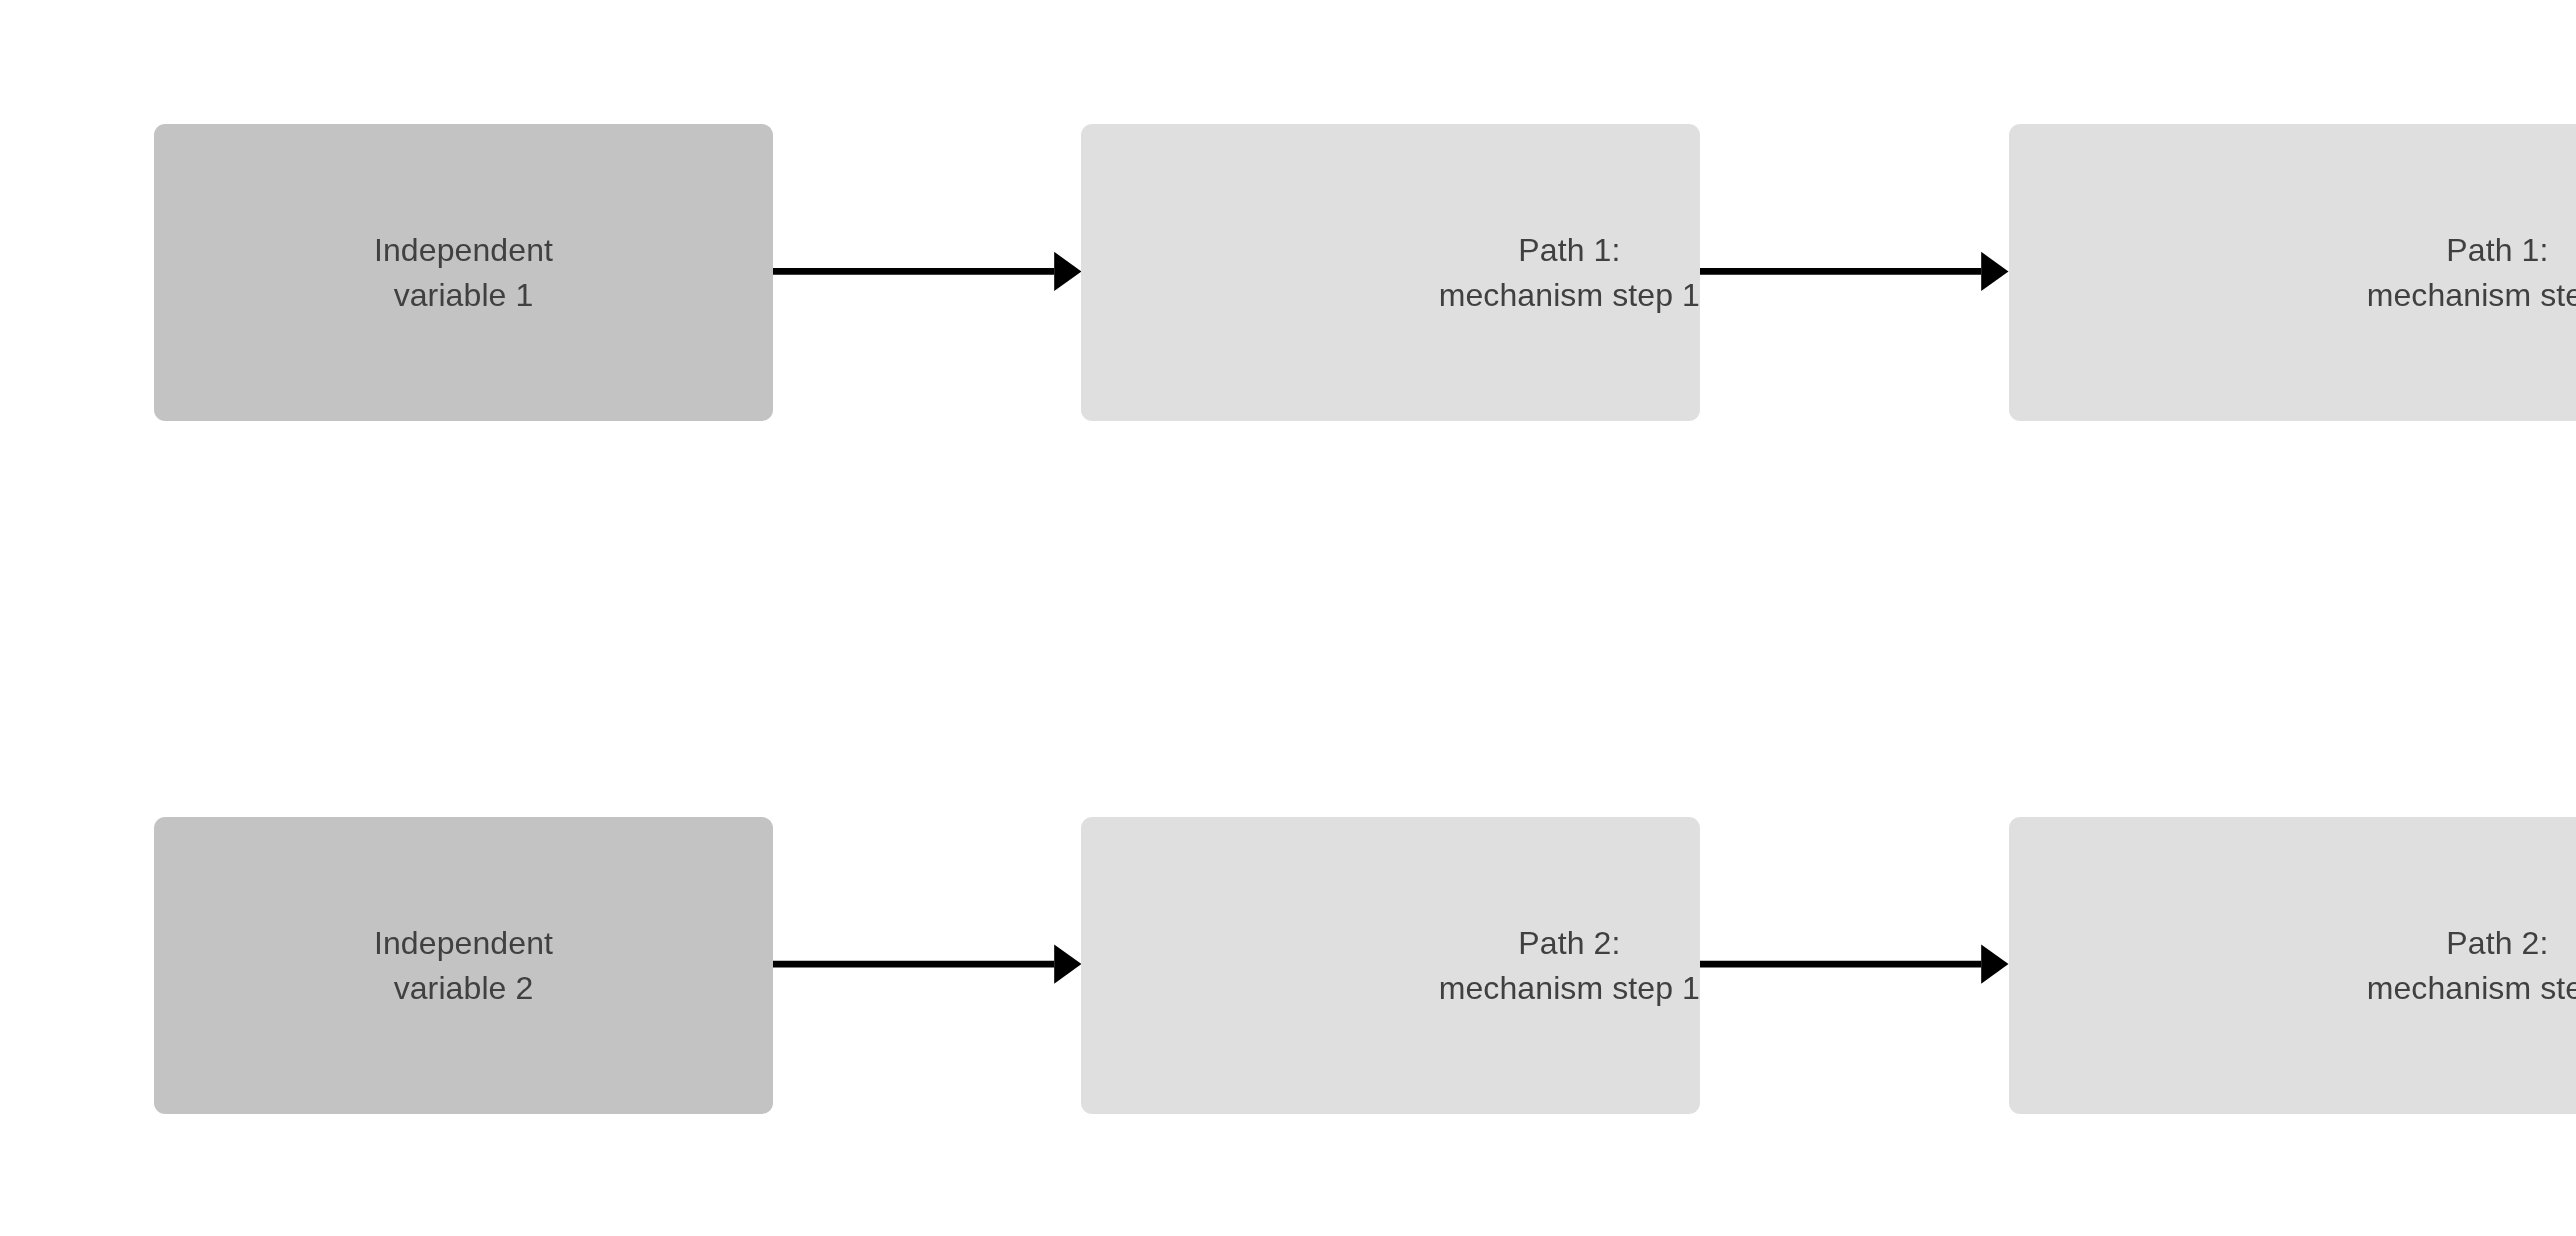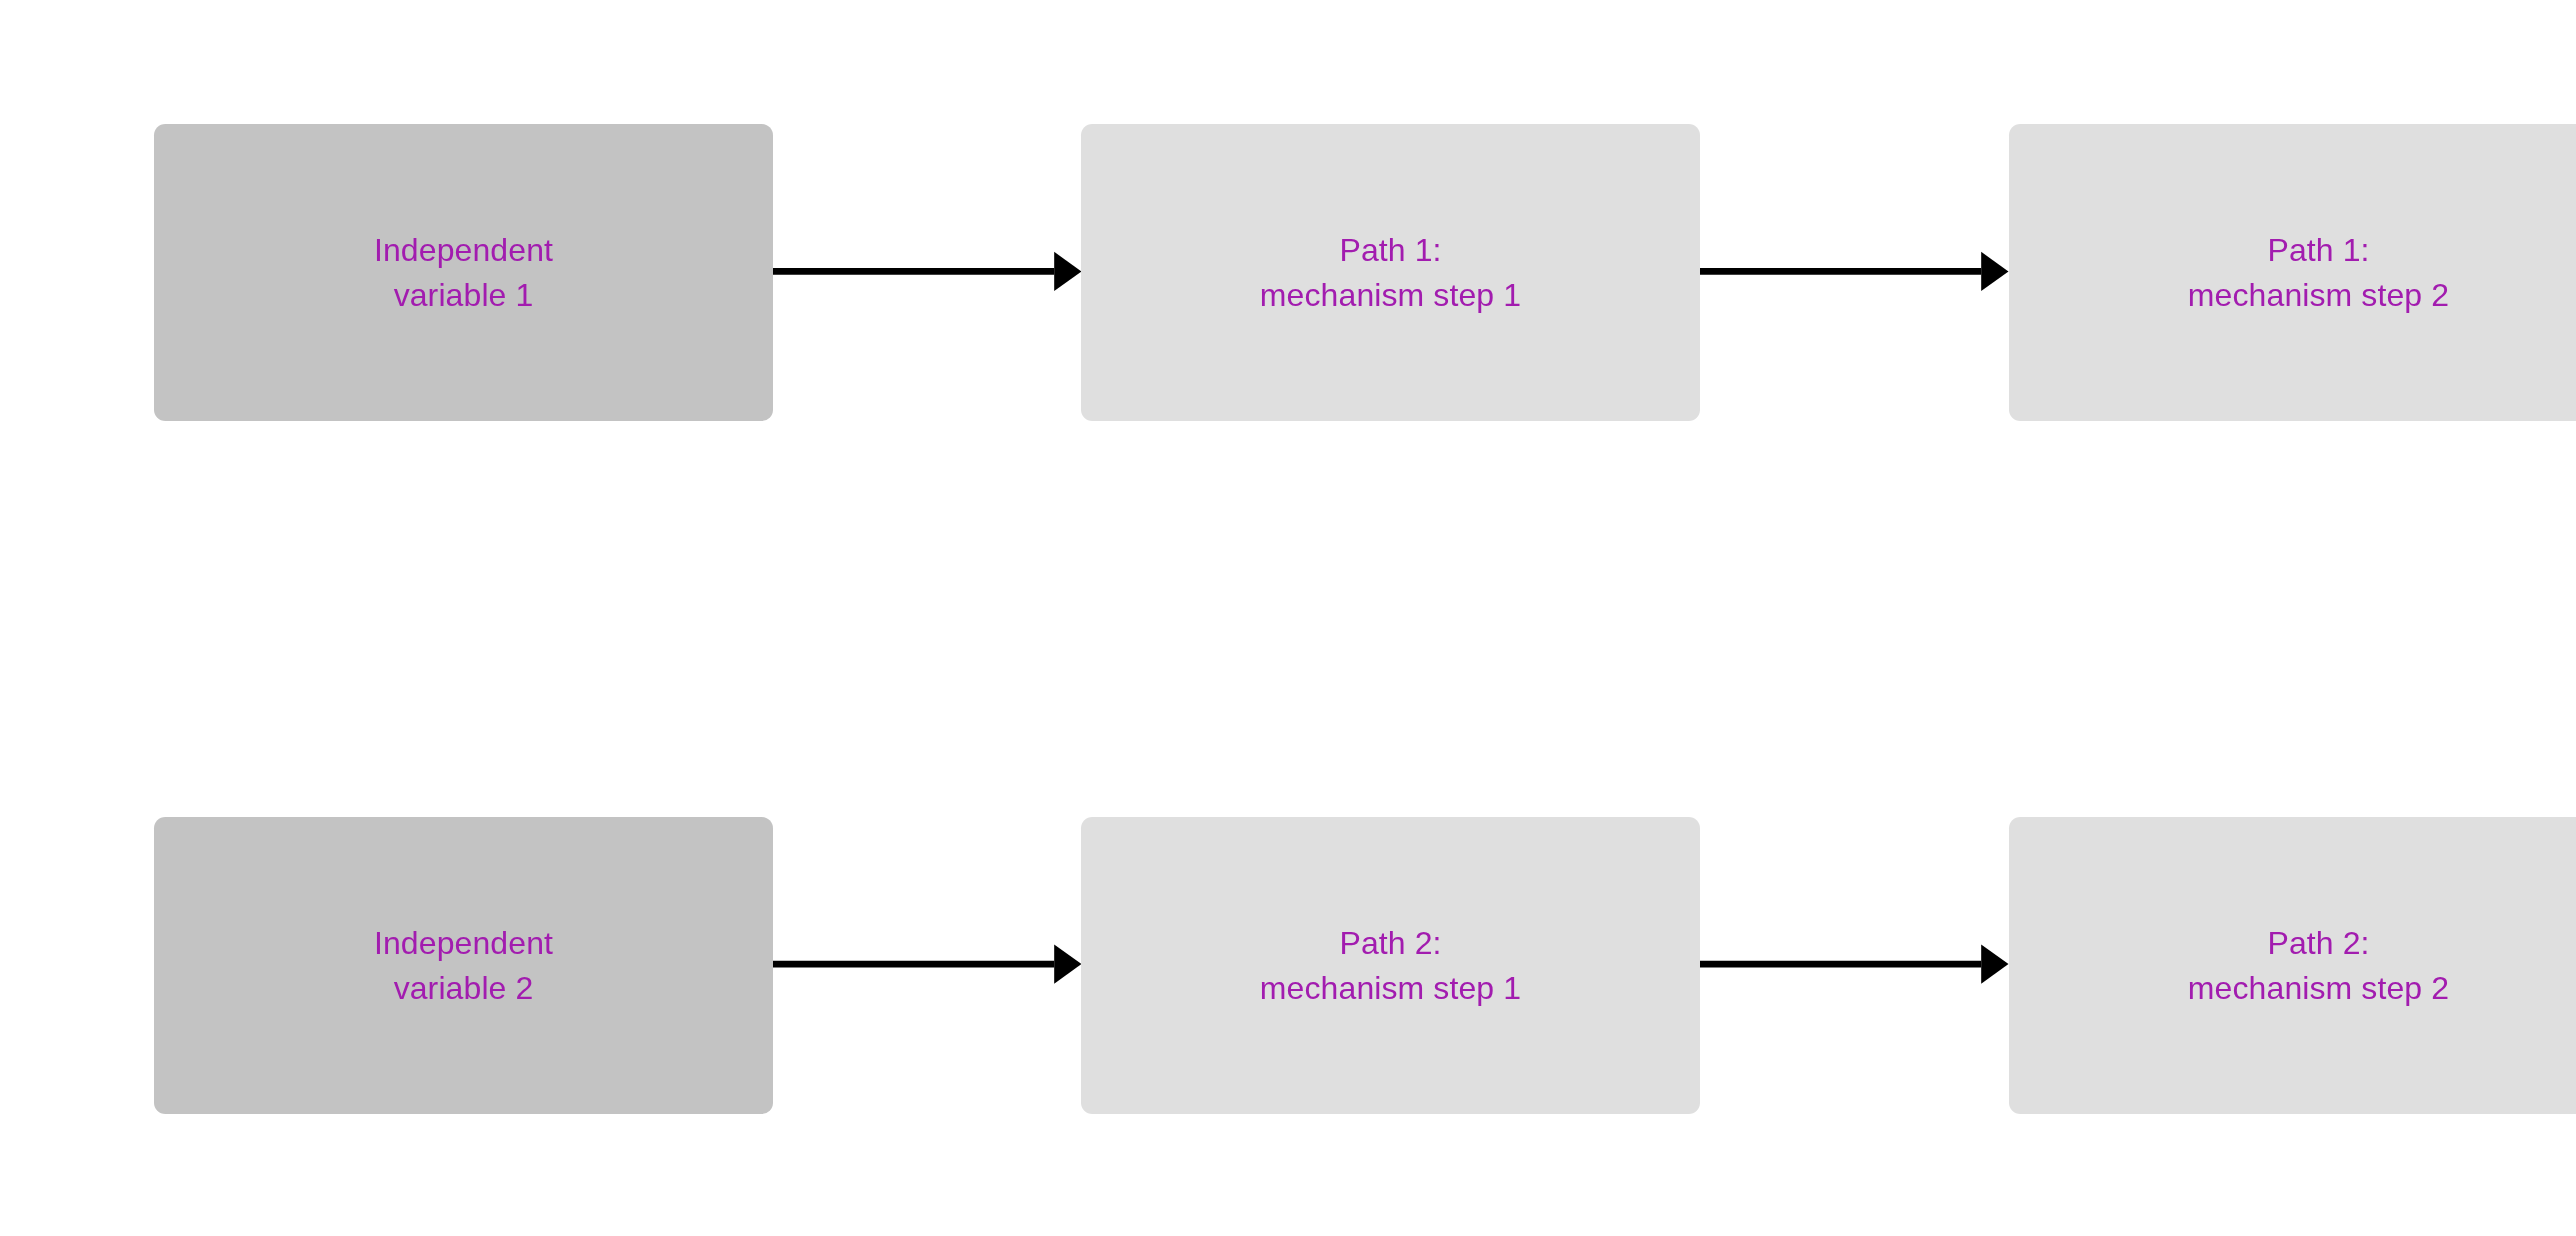--- a/index.html
+++ b/index.html
@@ -17,31 +17,31 @@
     font-family: "Liberation Sans", sans-serif;
   }
   .node {
     position: absolute;
     box-sizing: border-box;
     border-radius: 11.3px;
     display: flex;
     align-items: center;
     justify-content: center;
     text-align: center;
-    color: #a21caf;
+    color: #404040;
     font-family: "Liberation Sans", sans-serif;
     font-size: 32px;
     line-height: 1.38;
     font-weight: 400;
     letter-spacing: 0.1px;
     white-space: pre-line;
     user-select: none;
   }
   .node-dark  { background: #C3C3C3; }
-  .node-light { background: #DFDFDF; }
+  .node-light { background: #DFDFDF; justify-content: flex-end; }
 
   #edges {
     position: absolute;
     left: 0;
     top: 0;
     width: 3709px;
     height: 1236px;
     pointer-events: none;
   }
   .edge-line {

